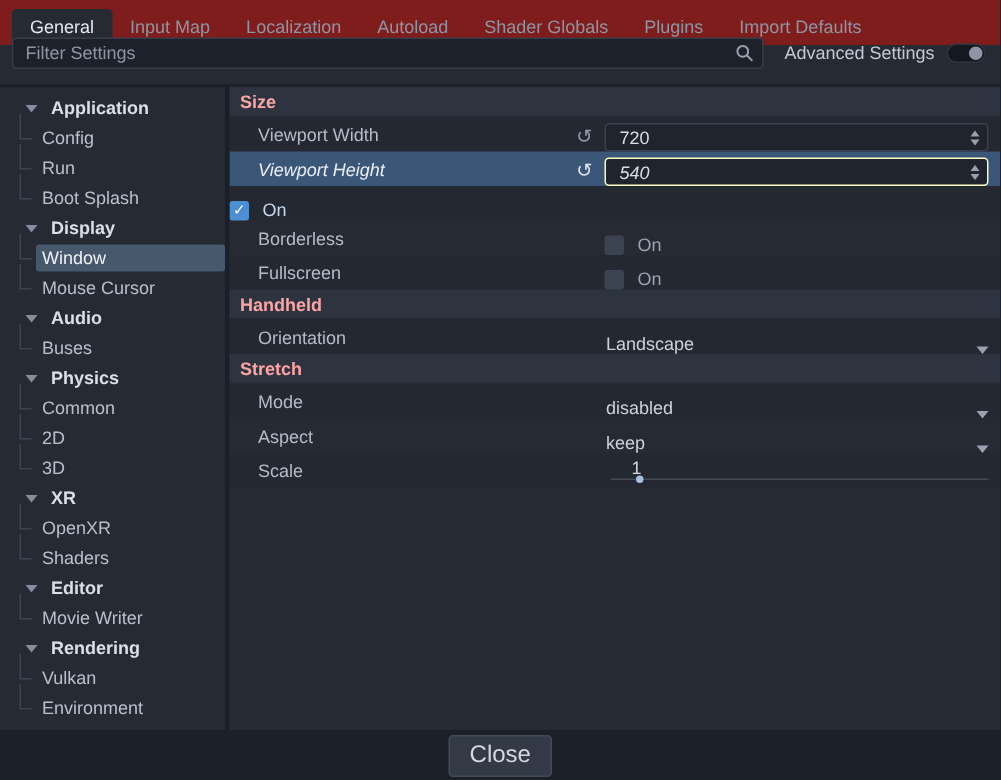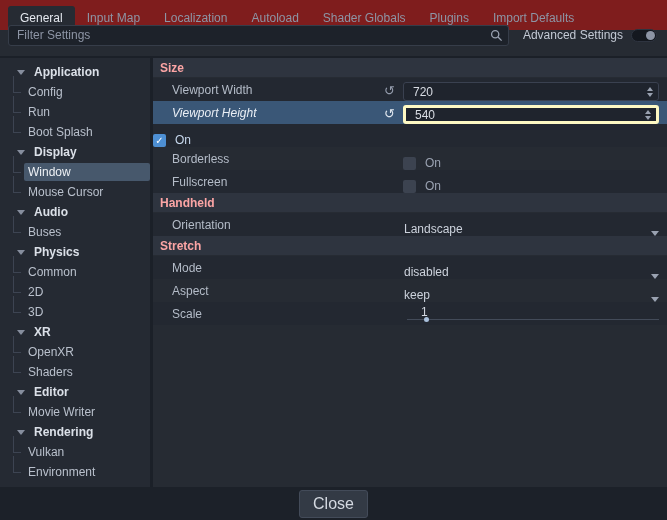--- a/index.html
+++ b/index.html
@@ -43,21 +43,21 @@
   .prow.alt { background:#232831; }
   .prow.highlighted { background:#3a5777; }
   .prow.highlighted .plabel-text { color:#e9eef5;font-style:italic; }
   .prow.highlighted .revert { color:#dfe6ee; }
   .plabel { width:250px; display:flex; align-items:flex-end; justify-content:space-between; padding:0 8px 0 19px; color:#b4bcc8;gap:25px; }
   .plabel-text { white-space:nowrap; overflow:hidden; }
   .revert { color:#949cac; font-size:13px; line-height:1; cursor:default; }
   .pcontrol { flex:1; display:flex; align-items:flex-end; padding-right:8px; position:relative; height:100%; }
 
   .spinbox { flex:1; height:19px; background:#1f242d; border:1px solid #3a4150; border-radius:3px; display:flex; align-items:center; justify-content:space-between; padding:0 5px 0 9px; color:#d9dde4; }
-  .spinbox.focused { border:3px solid #fef9c3; }
+  .spinbox.focused { border:1px solid #fef9c3;font-style:italic; }
   .stepper { display:flex; flex-direction:column; gap:2px; align-items:center; }
   .tri-up { width:0; height:0; border-left:3px solid transparent; border-right:3px solid transparent; border-bottom:4px solid #99a1b0; }
   .tri-down { width:0; height:0; border-left:3px solid transparent; border-right:3px solid transparent; border-top:4px solid #99a1b0; }
 
   .checkbox { width:13px; height:13px; border-radius:2px; background:#3c4350; margin-right:9px; display:flex; align-items:center; justify-content:center; color:#fff; font-size:10px; line-height:1; }
   .checkbox.checked { background:#4d8fd3; }
   .checkbox.checked::after { content:'\2713'; }
   .check-label { color:#9aa2b1; }
   .check-label.on { color:#c6d7ec; }
 

